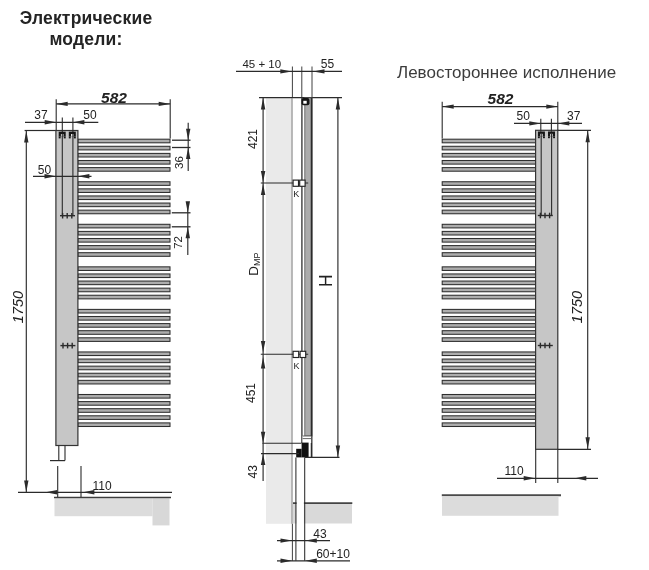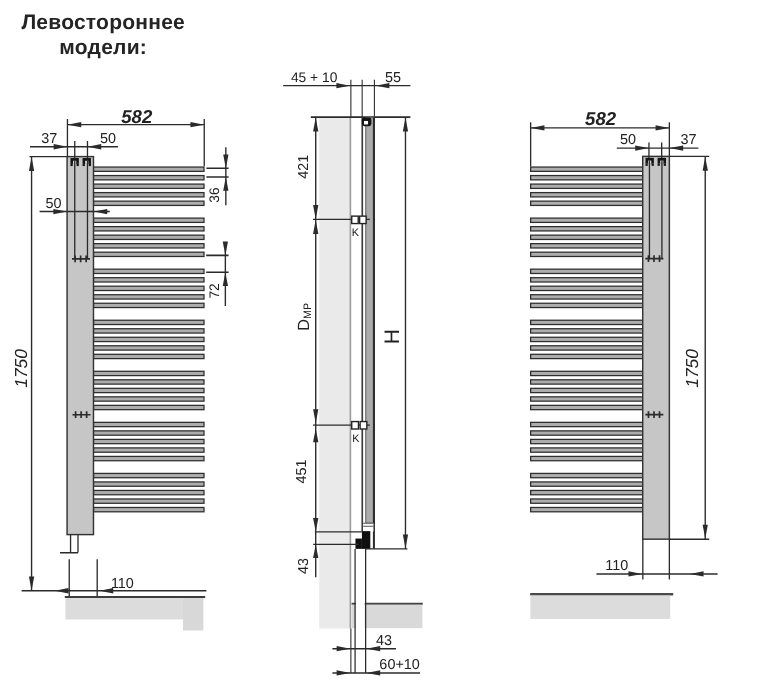--- a/index.html
+++ b/index.html
@@ -4,21 +4,22 @@
 html,body{margin:0;padding:0;background:#ffffff;}
 #wrap{position:relative;width:649px;height:570px;overflow:hidden;filter:grayscale(1) blur(0.3px);
   font-family:"Liberation Sans", sans-serif;}
 #t1{position:absolute;left:12px;top:8px;width:148px;font-size:17.5px;font-weight:bold;
   color:#242424;text-align:center;line-height:20.5px;letter-spacing:0.2px;}
 #t2{position:absolute;left:397px;top:62.5px;font-size:17px;color:#3c3c3c;}
 svg text{font-family:"Liberation Sans", sans-serif;}
 </style></head>
 <body>
 <div id="wrap">
-<div id="t1">Левостороннее модели:</div>
+<div id="t1">Электрические модели:</div>
+<div id="t2">Левостороннее исполнение</div>
 <svg width="649" height="570" viewBox="0 0 649 570" style="position:absolute;left:0;top:0">
 <g>
 <rect x="54.5" y="498.4" width="98.0" height="17.8" fill="#dcdcdc"></rect>
 <rect x="152.5" y="498.4" width="17.0" height="27.0" fill="#d8d8d8"></rect>
 <line x1="54" y1="497.5" x2="171" y2="497.5" stroke="#3d3d3d" stroke-width="1.7"></line>
 </g>
 <rect x="77.9" y="139.2" width="92.1" height="3.6" fill="#adadad" stroke="#2e2e2e" stroke-width="1.05"></rect>
 <rect x="77.9" y="146.29999999999998" width="92.1" height="3.6" fill="#adadad" stroke="#2e2e2e" stroke-width="1.05"></rect>
 <rect x="77.9" y="153.39999999999998" width="92.1" height="3.6" fill="#adadad" stroke="#2e2e2e" stroke-width="1.05"></rect>
 <rect x="77.9" y="160.5" width="92.1" height="3.6" fill="#adadad" stroke="#2e2e2e" stroke-width="1.05"></rect>

